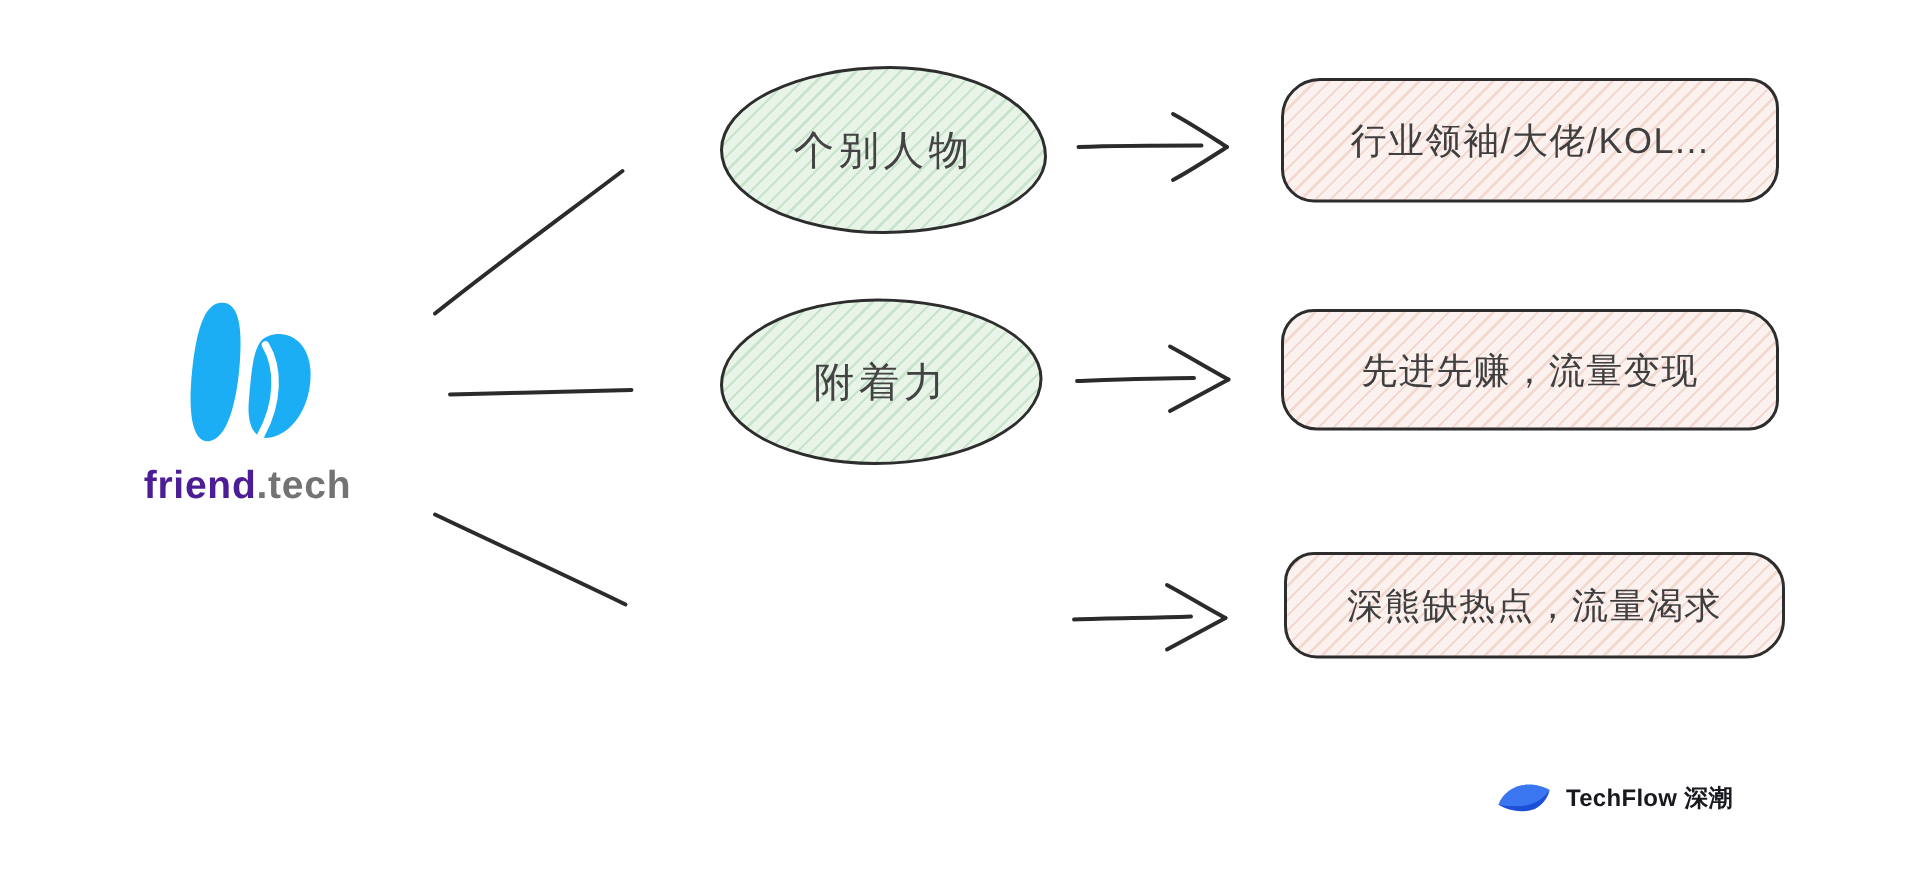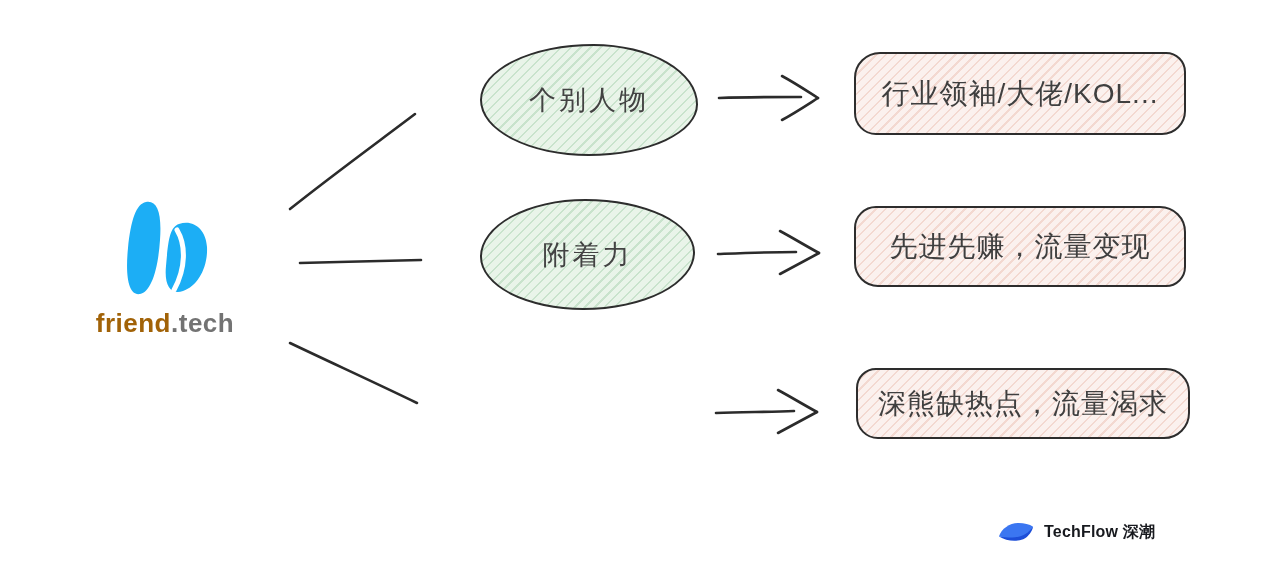--- a/index.html
+++ b/index.html
@@ -16,21 +16,21 @@
     pointer-events:none;
   }
   
   .source-logo { position:absolute; left:92px; top:198px; width:146px; text-align:center; }
   .source-logo svg { display:block; margin:0 auto; }
   .source-wordmark {
     margin-top:6px;
     font-size:26px; font-weight:bold; letter-spacing:0.5px;
     white-space:nowrap;
   }
-  .word-blue { color:#a16207; }
+  .word-blue { color:#4c1d95; }
   .word-dark { color:#737373; }
 
   
   .cause-ellipse {
     position:absolute;
     display:flex; align-items:center; justify-content:center;
     background-color:#e9f4e9;
     background-image:repeating-linear-gradient(135deg,
       rgba(140,195,150,0.35) 0px, rgba(140,195,150,0.35) 1.6px,
       transparent 1.6px, transparent 7px);
@@ -46,21 +46,21 @@
   
   .effect-box {
     position:absolute;
     display:flex; align-items:center; justify-content:center;
     background-color:#fbf1ee;
     background-image:repeating-linear-gradient(135deg,
       rgba(225,160,140,0.30) 0px, rgba(225,160,140,0.30) 1.6px,
       transparent 1.6px, transparent 7px);
     border:2.6px solid #2d2d2d;
     color:#3f3f3f;
-    font-size:28px; font-weight:500; letter-spacing:1px;
+    font-size:24px; font-weight:500; letter-spacing:1px;
     white-space:nowrap;
   }
   .effect-1 { left:854px; top:52px;  width:332px; height:83px; border-radius:26px 20px 24px 22px; }
   .effect-2 { left:854px; top:206px; width:332px; height:81px; border-radius:22px 26px 20px 24px; }
   .effect-3 { left:856px; top:368px; width:334px; height:71px; border-radius:20px 24px 26px 22px; }
 
   
   .footer-brand {
     position:absolute; left:998px; top:522px;
     display:flex; align-items:center; gap:10px;

